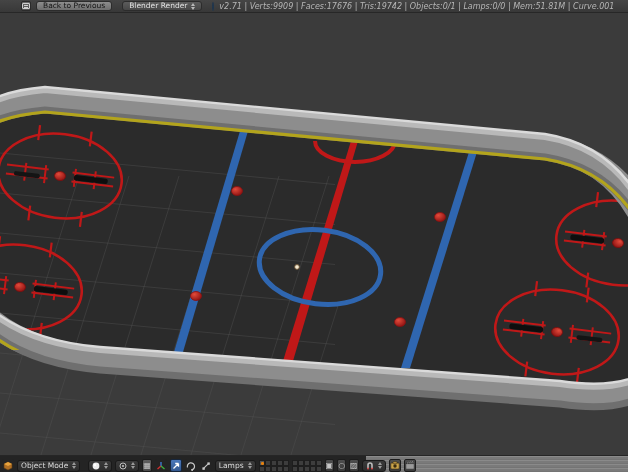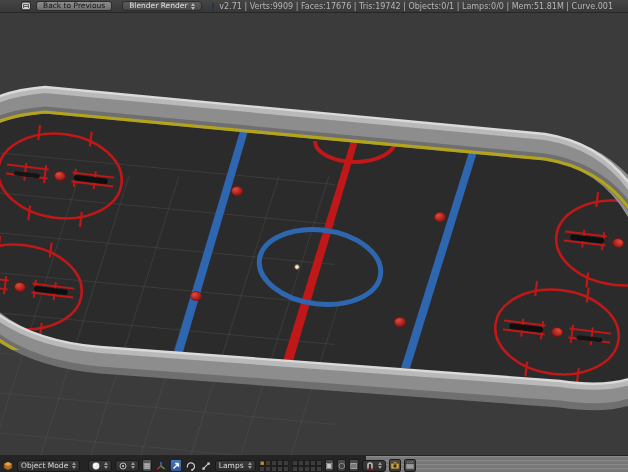--- a/index.html
+++ b/index.html
@@ -30,21 +30,21 @@
   .info-icon::after{content:"";position:absolute;left:1px;top:1px;width:4px;height:1px;
     background:#cfcfcf;box-shadow:0 2px 0 #cfcfcf;}
   .updown{display:flex;flex-direction:column;gap:1px;margin-left:4px;}
   .updown i{display:block;width:0;height:0;border-left:2.5px solid transparent;
     border-right:2.5px solid transparent;}
   .updown .up{border-bottom:3px solid #b9b9b9;}
   .updown .dn{border-top:3px solid #b9b9b9;}
   .blender-logo{width:9px;height:9px;border-radius:50%;
     background:radial-gradient(circle at 38% 38%, #ffd9a8 0 18%, #f09a2e 19% 60%, #1d4a78 61% 100%);
     border:0.5px solid #20364d;}
-  .stats{font-size:8px;color:#b6b6b6;letter-spacing:0;}
+  .stats{font-size:8px;color:#b6b6b6;letter-spacing:0;font-style:italic;}
 
   
   .viewport{position:absolute;left:0;top:13px;width:628px;height:442px;
     background:var(--viewport-bg);}
   .viewport svg{display:block;}
   .ice{fill:var(--ice);}
   .grid-line{stroke:#565656;stroke-width:0.8;opacity:0.5;fill:none;}
   .band{stroke:#8d8d8d;stroke-width:25;fill:none;}
   .band-shade{stroke:#6f6f6f;stroke-width:7;fill:none;}
   .band-top{stroke:#b9b9b9;stroke-width:6;fill:none;}

